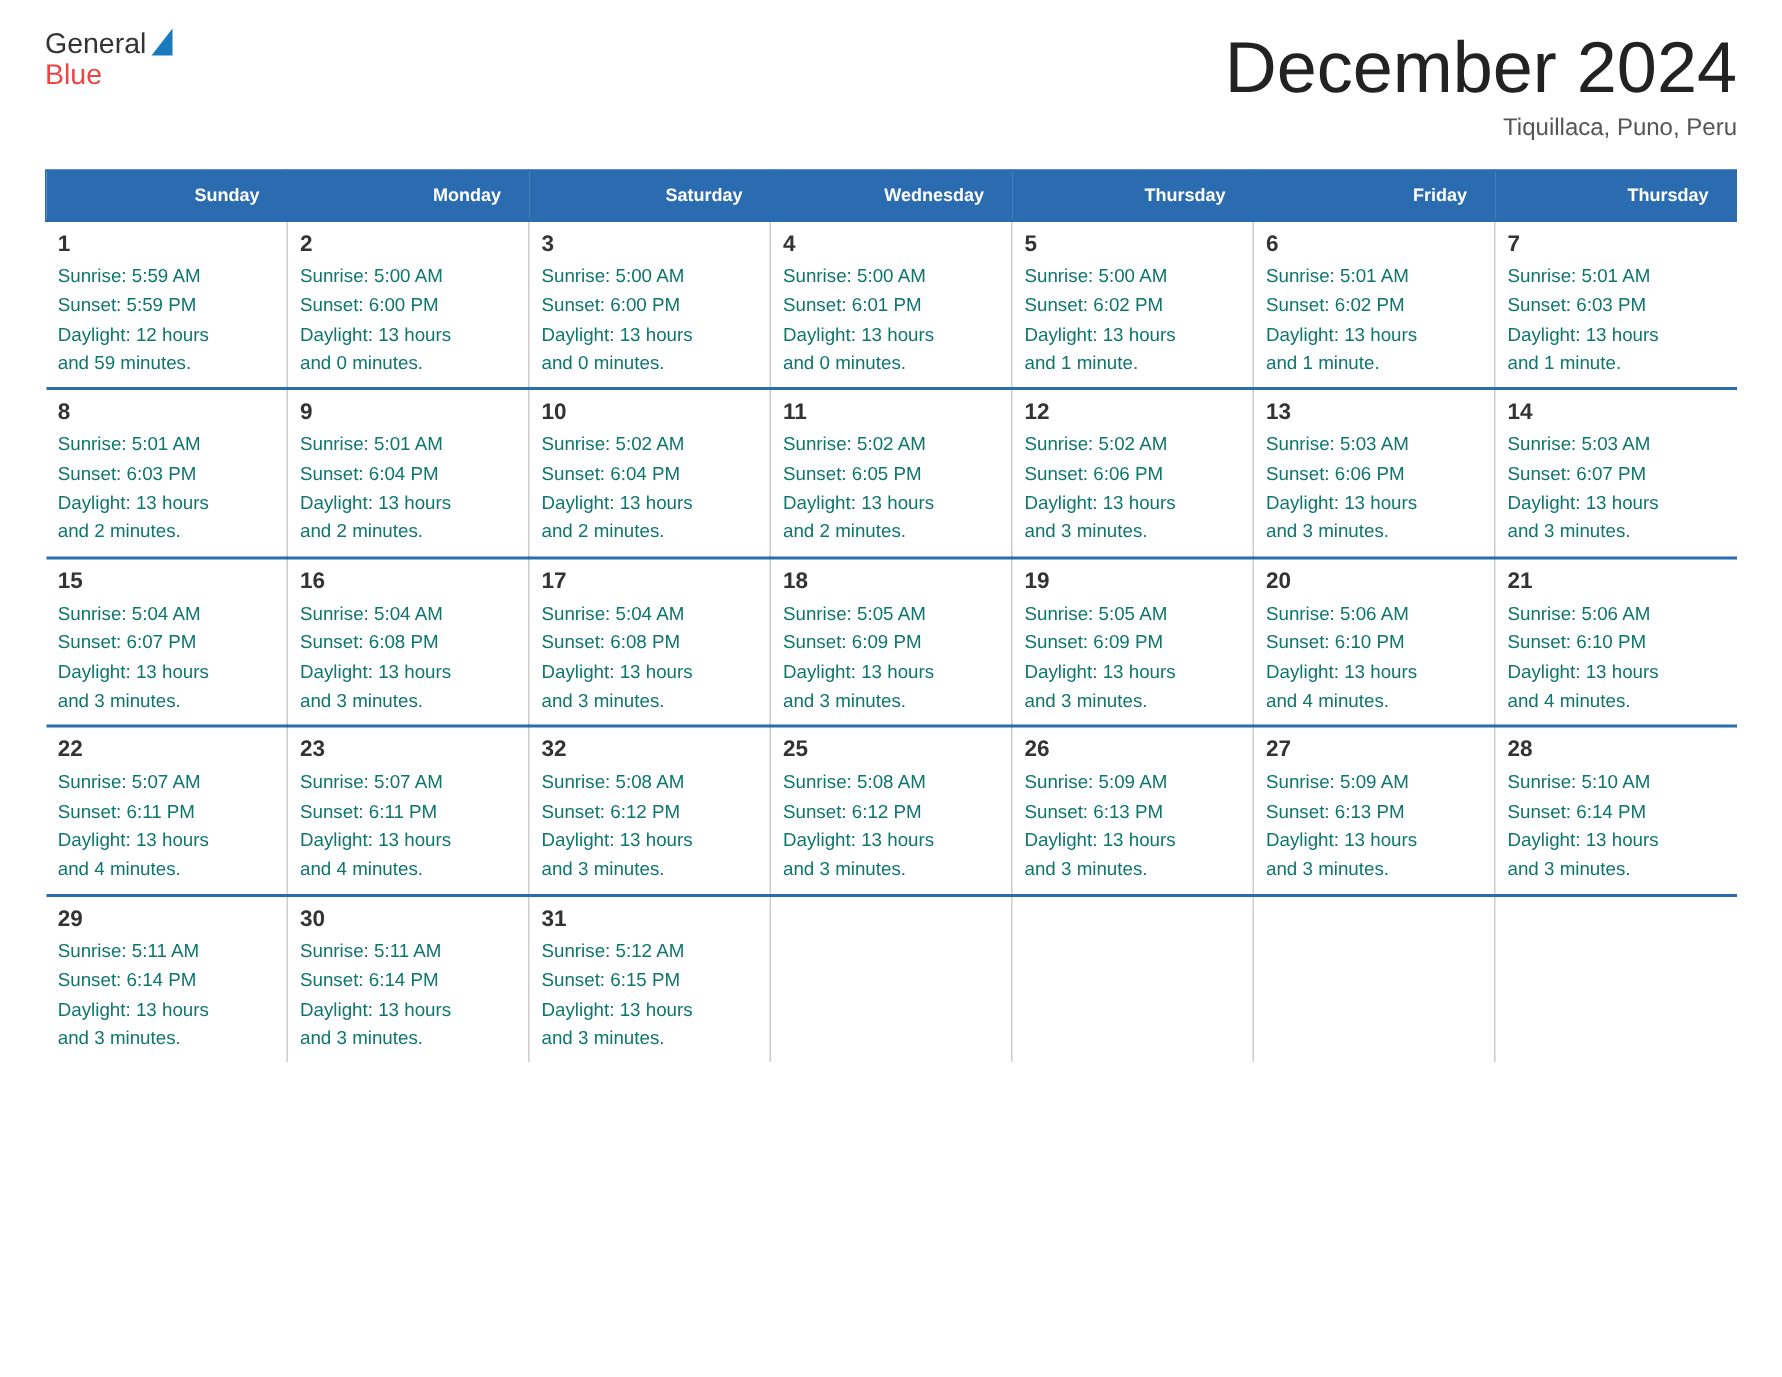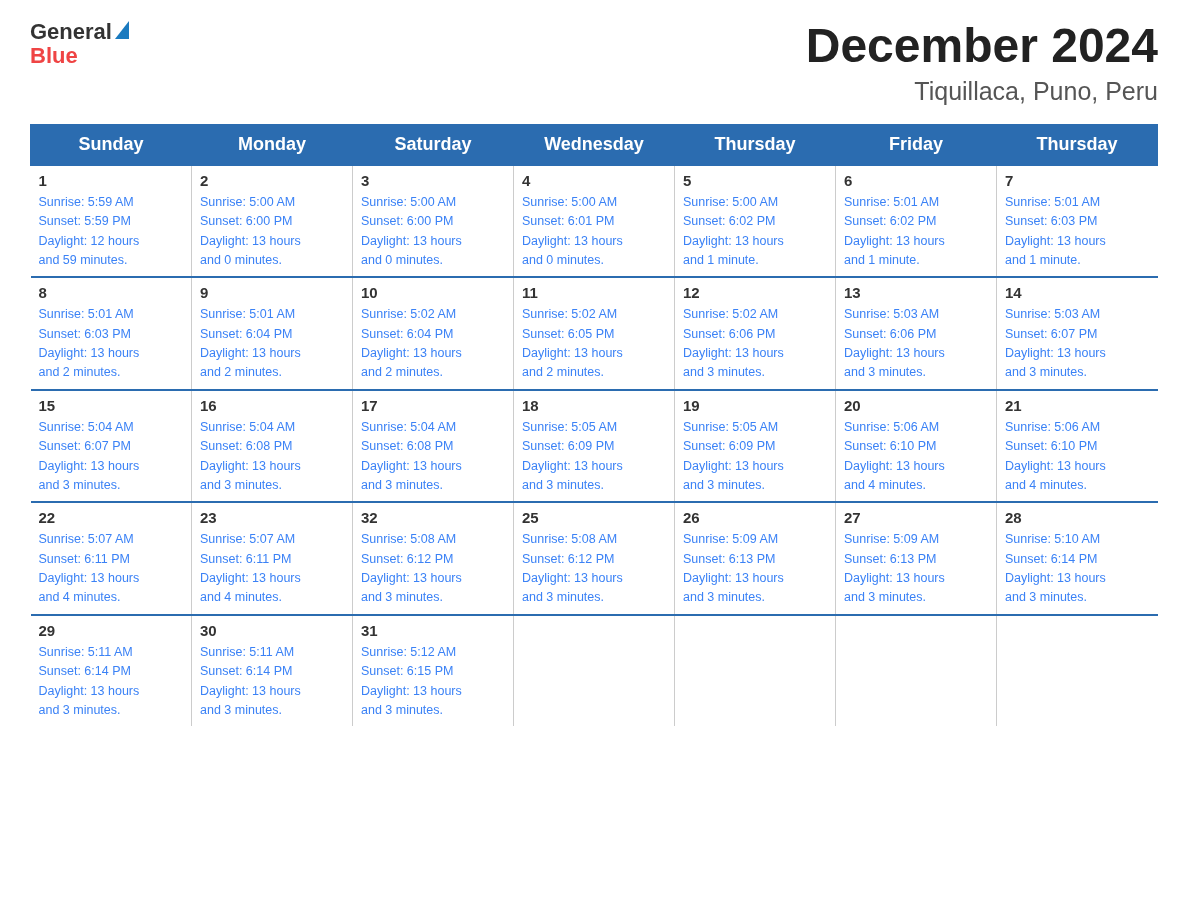--- a/index.html
+++ b/index.html
@@ -14,66 +14,66 @@
       display: flex;
       justify-content: space-between;
       align-items: flex-start;
       margin-bottom: 18px;
     }
     .logo-area {
       display: flex;
       align-items: center;
     }
     .logo-text {
-      font-size: 22px;
-      font-weight: bold;
+      font-size: 19px;
+      font-weight: normal;
       color: #333;
       line-height: 1.1;
     }
     .logo-triangle {
       width: 0;
       height: 0;
       border-left: 14px solid transparent;
       border-bottom: 18px solid #1a7abf;
       margin-left: 3px;
       margin-top: -4px;
     }
     .logo-row {
       display: flex;
       align-items: center;
     }
     .title-area {
       text-align: right;
     }
     .title-area h1 {
       font-size: 48px;
-      font-weight: bold;
+      font-weight: normal;
       color: #222;
       line-height: 1.1;
     }
     .title-area h2 {
-      font-size: 25px;
+      font-size: 16px;
       font-weight: normal;
       color: #555;
       margin-top: 4px;
     }
     table {
       width: 100%;
       border-collapse: collapse;
       table-layout: fixed;
     }
     thead tr {
       background-color: #2b6cb0;
     }
     thead th {
       color: #fff;
-      font-size: 18px;
+      font-size: 12px;
       font-weight: bold;
-      padding: 9px 8px;
-      text-align: center;
+      padding: 9px 18px;
+      text-align: right;
       border: 1px solid #2b6cb0;
     }
     tbody tr {
       border-top: 2px solid #2b6cb0;
     }
     tbody td {
       vertical-align: top;
       padding: 6px 8px;
       font-size: 13px;
       color: #333;
@@ -85,21 +85,21 @@
     }
     .day-number {
       font-size: 15px;
       font-weight: bold;
       display: block;
       margin-bottom: 4px;
     }
     .day-info {
       font-size: 12.5px;
       line-height: 1.55;
-      color: #3b82f6;
+      color: #0f766e;
     }
     .empty-cell {
       background: #fff;
     }
   </style>
 </head>
 <body>
 
 <div class="header">
   <div class="logo-area">

